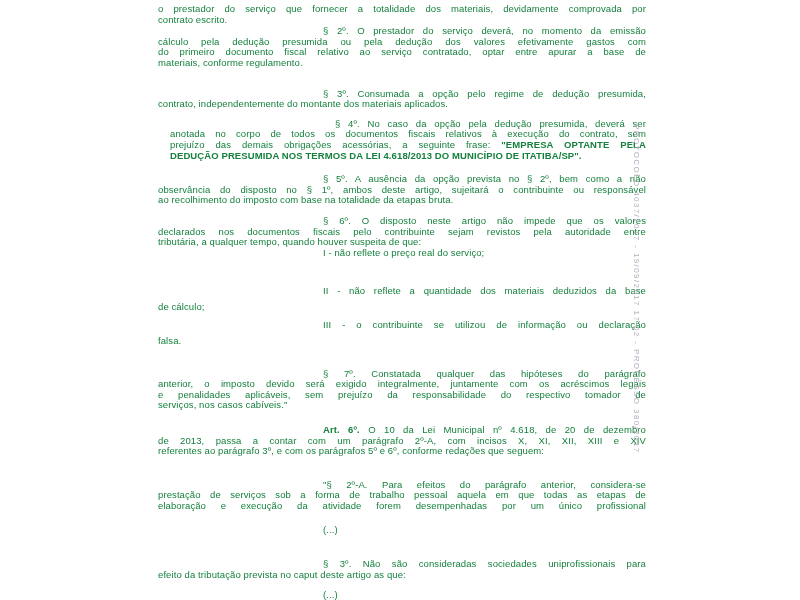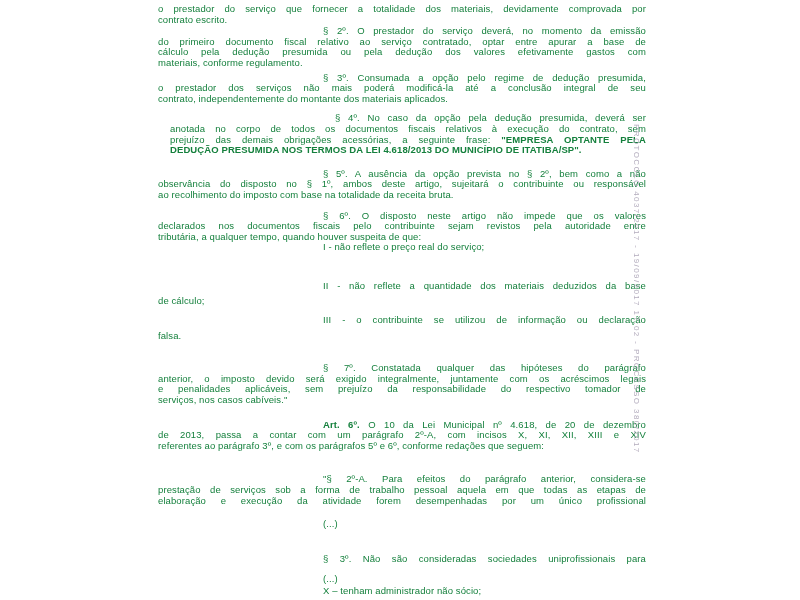--- a/index.html
+++ b/index.html
@@ -47,39 +47,38 @@
 <body>
 
 <div class="page">
   <div class="doc">
       <div class="para" style="margin-top: 0px;">
         <div class="line full"><span>o prestador do serviço que fornecer a totalidade dos materiais, devidamente comprovada por</span></div>
         <div class="line"><span>contrato escrito.</span></div>
       </div>
       <div class="para" style="margin-top: 1px;">
         <div class="line indent full"><span>§ 2º. O prestador do serviço deverá, no momento da emissão</span></div>
+        <div class="line full"><span>cálculo pela dedução presumida ou pela dedução dos valores efetivamente gastos com</span></div>
         <div class="line full"><span>do primeiro documento fiscal relativo ao serviço contratado, optar entre apurar a base de</span></div>
-        <div class="line full"><span>cálculo pela dedução presumida ou pela dedução dos valores efetivamente gastos com</span></div>
         <div class="line"><span>materiais, conforme regulamento.</span></div>
       </div>
-      <div class="para" style="margin-top: 4px;">
+      <div class="para" style="margin-top: 20px;">
         <div class="line indent full"><span>§ 3º. Consumada a opção pelo regime de dedução presumida,</span></div>
-        <div class="line full"><span>o prestador dos serviços não mais poderá modificá-la até a conclusão integral de seu</span></div>
         <div class="line"><span>contrato, independentemente do montante dos materiais aplicados.</span></div>
       </div>
       <div class="para" style="margin-top: 9px; margin-left: 12px;">
         <div class="line indent full"><span>§ 4º. No caso da opção pela dedução presumida, deverá ser</span></div>
         <div class="line full"><span>anotada no corpo de todos os documentos fiscais relativos à execução do contrato, sem</span></div>
         <div class="line full"><span>prejuízo das demais obrigações acessórias, a seguinte frase: </span><span class="bold">"EMPRESA OPTANTE PELA</span></div>
         <div class="line"><span class="bold">DEDUÇÃO PRESUMIDA NOS TERMOS DA LEI 4.618/2013 DO MUNICÍPIO DE ITATIBA/SP".</span></div>
       </div>
       <div class="para" style="margin-top: 13px;">
         <div class="line indent full"><span>§ 5º. A ausência da opção prevista no § 2º, bem como a não</span></div>
         <div class="line full"><span>observância do disposto no § 1º, ambos deste artigo, sujeitará o contribuinte ou responsável</span></div>
-        <div class="line"><span>ao recolhimento do imposto com base na totalidade da receita bruta.</span></div>
+        <div class="line"><span>ao recolhimento do imposto com base na totalidade da etapas bruta.</span></div>
       </div>
       <div class="para" style="margin-top: 10px;">
         <div class="line indent full"><span>§ 6º. O disposto neste artigo não impede que os valores</span></div>
         <div class="line full"><span>declarados nos documentos fiscais pelo contribuinte sejam revistos pela autoridade entre</span></div>
         <div class="line"><span>tributária, a qualquer tempo, quando houver suspeita de que:</span></div>
         <div class="line indent"><span>I - não reflete o preço real do serviço;</span></div>
       </div>
       <div class="para loose" style="margin-top: 28px;">
         <div class="line indent full"><span>II - não reflete a quantidade dos materiais deduzidos da base</span></div>
         <div class="line"><span>de cálculo;</span></div>
@@ -102,20 +101,21 @@
       <div class="para" style="margin-top: 23px;">
         <div class="line indent full"><span>"§ 2º-A. Para efeitos do parágrafo anterior, considera-se</span></div>
         <div class="line full"><span>prestação de serviços sob a forma de trabalho pessoal aquela em que todas as etapas de</span></div>
         <div class="line full"><span>elaboração e execução da atividade forem desempenhadas por um único profissional</span></div>
       </div>
       <div class="para" style="margin-top: 13px;">
         <div class="line indent"><span>(...)</span></div>
       </div>
       <div class="para" style="margin-top: 24px;">
         <div class="line indent full"><span>§ 3º. Não são consideradas sociedades uniprofissionais para</span></div>
+        <div class="line"><span>efeito da tributação prevista no caput deste artigo as que:</span></div>
       </div>
       <div class="para" style="margin-top: 10px;">
         <div class="line indent"><span>(...)</span></div>
       </div>
       <div class="para" style="margin-top: 1px;">
         <div class="line indent"><span>X – tenham administrador não sócio;</span></div>
       </div>
     </div>
   <div class="stamp">PROTOCOLO 4037/2017 - 19/09/2017 17:02 - PROCESSO 380/2017</div>
 </div>

